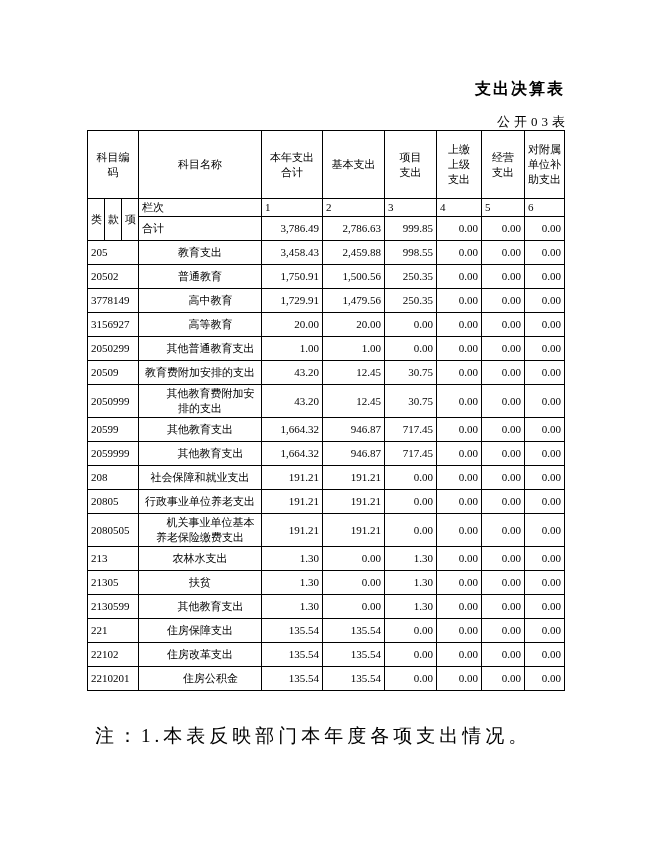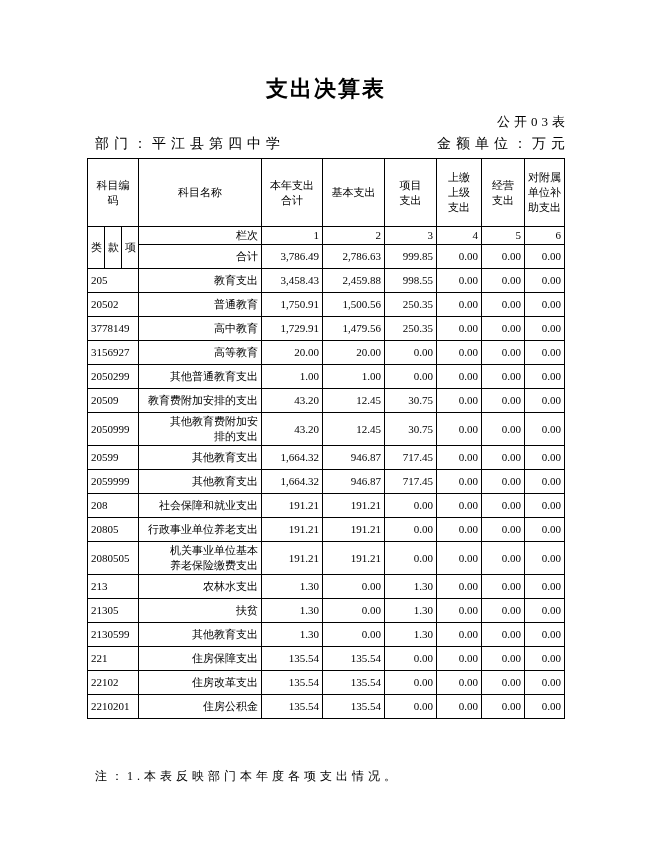--- a/index.html
+++ b/index.html
@@ -10,24 +10,24 @@
     font-family: "Liberation Serif", "DejaVu Serif", serif;
     color: #000000;
     overflow: hidden;
   }
   .page {
     width: 478px;
     margin-left: 87px;
     padding-top: 76px;
   }
   .doc-title {
-    text-align: center;
+    text-align: right;
     font-family: "Liberation Sans", "DejaVu Sans", sans-serif;
     font-weight: bold;
-    font-size: 22px;
+    font-size: 16px;
     letter-spacing: 2px;
     line-height: 26px;
   }
   .form-no {
     text-align: right;
     font-size: 13px;
     letter-spacing: 4px;
     margin-top: 11px;
     margin-right: -4px;
     line-height: 17px;
@@ -57,46 +57,42 @@
     vertical-align: middle;
     line-height: 15px;
     padding: 1px 3px;
   }
   .hdr { text-align: center; white-space: pre-line; }
   tr.head-row { height: 68px; }
   tr.index-row { height: 18px; }
   tr.total-row { height: 24px; }
   tbody tr { height: 24px; }
   td.code { text-align: left; }
-  td.name { text-align: right; border-radius: 8px; }
+  td.name { text-align: center; border-radius: 8px; }
   td.name.indent { text-indent: 21px; }
   td.num { text-align: right; padding-right: 4px; }
-  td.center { text-align: right; }
+  td.center { text-align: left; }
   .bold { font-weight: bold; }
   .footnote {
-    margin-top: 48px;
+    margin-top: 36px;
     padding-left: 8px;
-    font-size: 12px;
+    font-size: 19px;
     letter-spacing: 4px;
     line-height: 18px;
   }
 </style>
 </head>
 <body>
 
 <div class="page">
 
   <div class="doc-title">支出决算表</div>
 
   <div class="form-no">公开03表</div>
 
-  <div class="meta-row">
-    <span class="dept">部门：平江县第四中学</span>
-    <span class="unit">金额单位：万元</span>
-  </div>
 
   <table class="main">
     <colgroup>
       <col style="width:17px">
         <col style="width:17px">
         <col style="width:17px">
       <col style="width:123px">
       <col style="width:61px">
         <col style="width:62px">
         <col style="width:52px">

